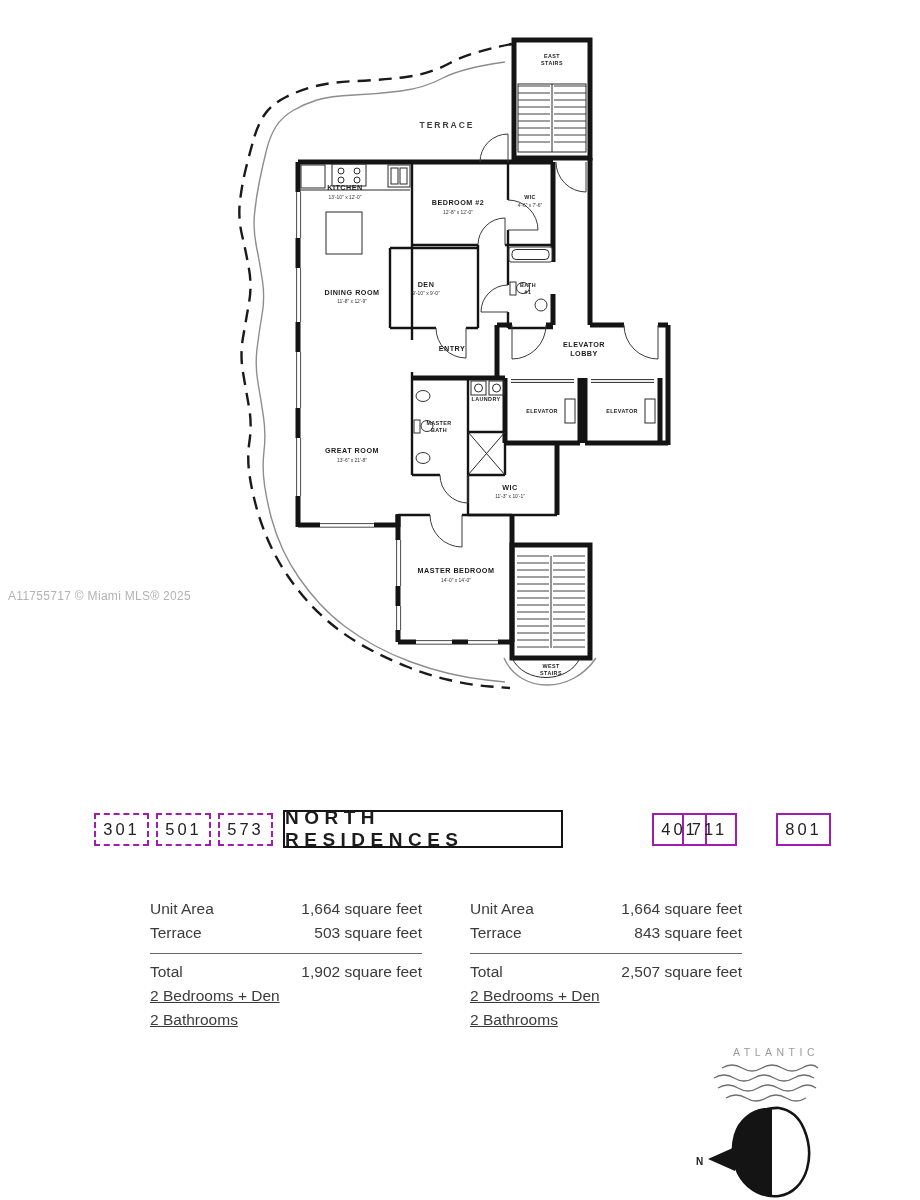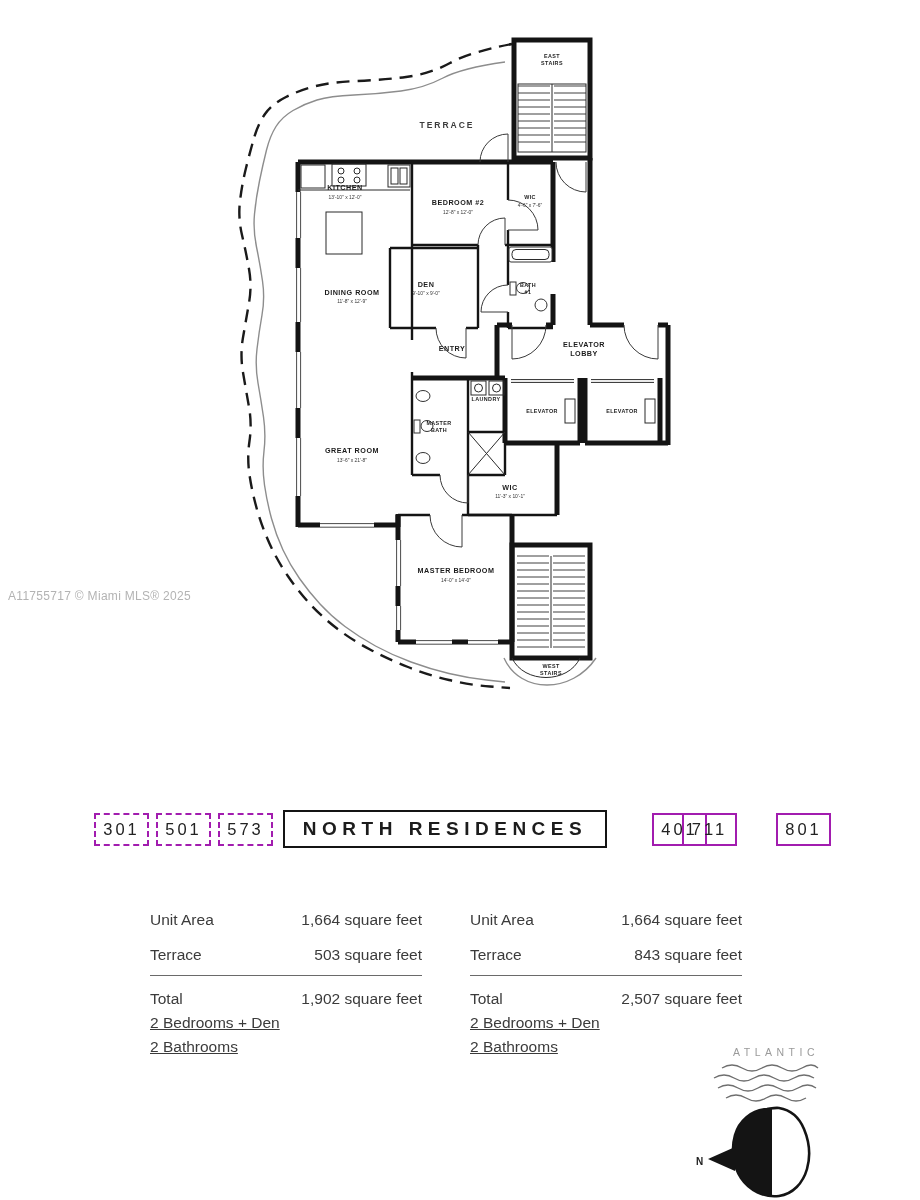--- a/index.html
+++ b/index.html
@@ -24,28 +24,28 @@
   .rlabel{font-size:7.2px;font-weight:bold;fill:#1b1b1b;text-anchor:middle;letter-spacing:.5px;}
   .rsm{font-size:5.4px;font-weight:bold;fill:#1b1b1b;text-anchor:middle;letter-spacing:.4px;}
   .rdims{font-size:4.9px;fill:#333;text-anchor:middle;}
   .terr{font-size:8.5px;font-weight:600;letter-spacing:2px;fill:#3c3c3c;text-anchor:middle;}
 
   
   .ubox{position:absolute;top:813px;width:55px;height:33px;border:2px solid #a21caf;
         display:flex;align-items:center;justify-content:center;
         font-size:16.5px;letter-spacing:3px;font-weight:500;color:#222;box-sizing:border-box;}
   .ubox.dashed{border-style:dashed;}
-  .title-box{position:absolute;top:810px;left:283px;width:324px;height:38px;border:2px solid #141414;
+  .title-box{position:absolute;top:810px;left:283px;width:280px;height:38px;border:2px solid #141414;
         display:flex;align-items:center;justify-content:center;box-sizing:border-box;
         font-size:19px;letter-spacing:5.5px;font-weight:600;color:#1c1c1c;}
 
   
   .spec-col{position:absolute;top:897px;width:272px;font-size:15.5px;color:#3b3b3b;}
   .spec-col.left{left:150px;} .spec-col.right{left:470px;}
-  .srow{display:flex;justify-content:space-between;padding:3px 0;margin-top:11px;}
+  .srow{display:flex;justify-content:space-between;padding:3px 0;}
   .sdiv{border-top:1.6px solid #6a6a6a;margin:8px 0 6px;}
   .sextra{padding:3px 0;text-decoration:underline;}
 
   
   svg.compass{position:absolute;left:688px;top:1038px;width:170px;height:162px;}
   .wave{stroke:#6e6e6e;stroke-width:1.3;fill:none;}
   .atl{font-size:10.5px;letter-spacing:4.5px;fill:#9a9a9a;text-anchor:middle;}
   .blob{fill:#fff;stroke:#141414;stroke-width:2.6;}
   .blobfill{fill:#141414;stroke:none;}
   .north{font-size:10px;font-weight:bold;fill:#222;}

